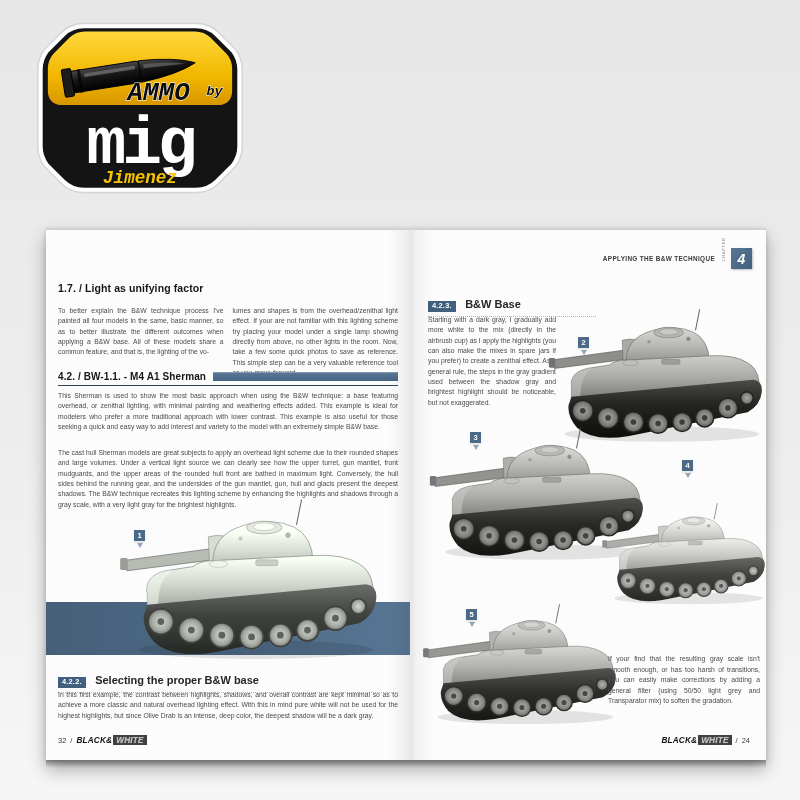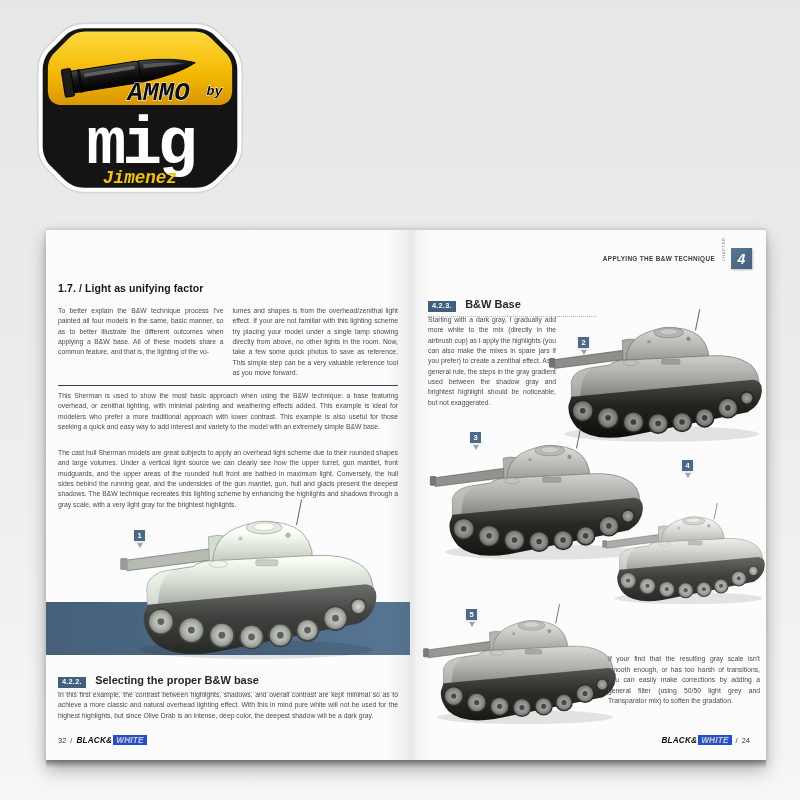--- a/index.html
+++ b/index.html
@@ -67,21 +67,21 @@
   .marker::after{
     content:"";position:absolute;top:12.5px;left:2.5px;width:0;height:0;
     border-left:3px solid transparent;border-right:3px solid transparent;
     border-top:5px solid #93a6ba;
   }
 
   
   .pg-footer{position:absolute;top:505px;display:flex;align-items:center;gap:4px;font-size:7.5px;color:#3c3c3c;}
   .bw-logo{display:inline-flex;align-items:center;font-style:italic;font-weight:900;font-size:8.2px;letter-spacing:.2px;}
   .bw-black{color:#0e0e0e;text-align:right;}
-  .bw-white{background:#1d4ed8;color:#c3c3c3;padding:0.5px 3px;margin-left:1px;text-shadow:0 0 1px #888;}
+  .bw-white{background:#404040;color:#c3c3c3;padding:0.5px 3px;margin-left:1px;text-shadow:0 0 1px #888;}
 
   
   .rp-header{position:absolute;top:18px;right:14px;display:flex;align-items:center;gap:5px;}
   .rp-title{font-size:6.4px;font-weight:bold;color:#3a3a3a;letter-spacing:.35px;}
   .chap-label{font-size:4.2px;color:#8a8a8a;letter-spacing:.6px;transform:rotate(-90deg);width:6px;}
   .chap-box{
     width:21px;height:21px;background:linear-gradient(135deg,#5a7896,#42607e);
     color:#fff;font-size:14px;font-weight:900;font-style:italic;
     display:flex;align-items:center;justify-content:center;
     box-shadow:1px 1px 2px rgba(0,0,0,.25);
@@ -204,20 +204,24 @@
 
     <div class="page page-left">
 
       <div class="abs h-major" style="left:12px;top:52px;">1.7. / Light as unifying factor</div>
 
       <div class="abs" style="left:12px;top:76px;width:340px;display:flex;gap:9px;">
         <div class="body-txt" style="width:166px;">To better explain the B&amp;W technique process I've painted all four models in the same, basic manner, so as to better illustrate the different outcomes when applying a B&amp;W base. All of these models share a common feature, and that is, the lighting of the vo-</div>
         <div class="body-txt" style="width:166px;">lumes and shapes is from the overhead/zenithal light effect. If your are not familiar with this lighting scheme try placing your model under a single lamp showing directly from above, no other lights in the room. Now, take a few some quick photos to save as reference. This simple step can be a very valuable reference tool as you move forward.</div>
       </div>
 
+      <div class="banner-row" style="top:141px;">
+        <span class="h-major" style="font-size:10px;">4.2. / BW-1.1. - M4 A1 Sherman</span>
+        <span class="banner-bar"></span>
+      </div>
       <div class="banner-rule" style="top:155px;"></div>
 
       <div class="abs body-txt" style="left:12px;top:161px;width:340px;">This Sherman is used to show the most basic approach when using the B&amp;W technique: a base featuring overhead, or zenithal lighting, with minimal painting and weathering effects added. This example is ideal for modelers who prefer a more traditional approach with lower contrast. This example is also useful for those seeking a quick and easy way to add interest and variety to the model with an extremely simple B&amp;W base.</div>
 
 
       <div class="abs body-txt" style="left:12px;top:218px;width:340px;">The cast hull Sherman models are great subjects to apply an overhead light scheme due to their rounded shapes and large volumes. Under a vertical light source we can clearly see how the upper turret, gun mantlet, front mudguards, and the upper areas of the rounded hull front are bathed in maximum light. Conversely, the hull sides behind the running gear, and the undersides of the gun mantlet, gun, hull and glacis present the deepest shadows. The B&amp;W technique recreates this lighting scheme by enhancing the highlights and shadows through a gray scale, with a very light gray for the brightest highlights.</div>
 
       <div class="band" style="top:372px;"></div>
       <div class="tank tank1" style="left:56px;top:256px;width:294px;height:178px;">
         <svg viewBox="0 0 320 210">

